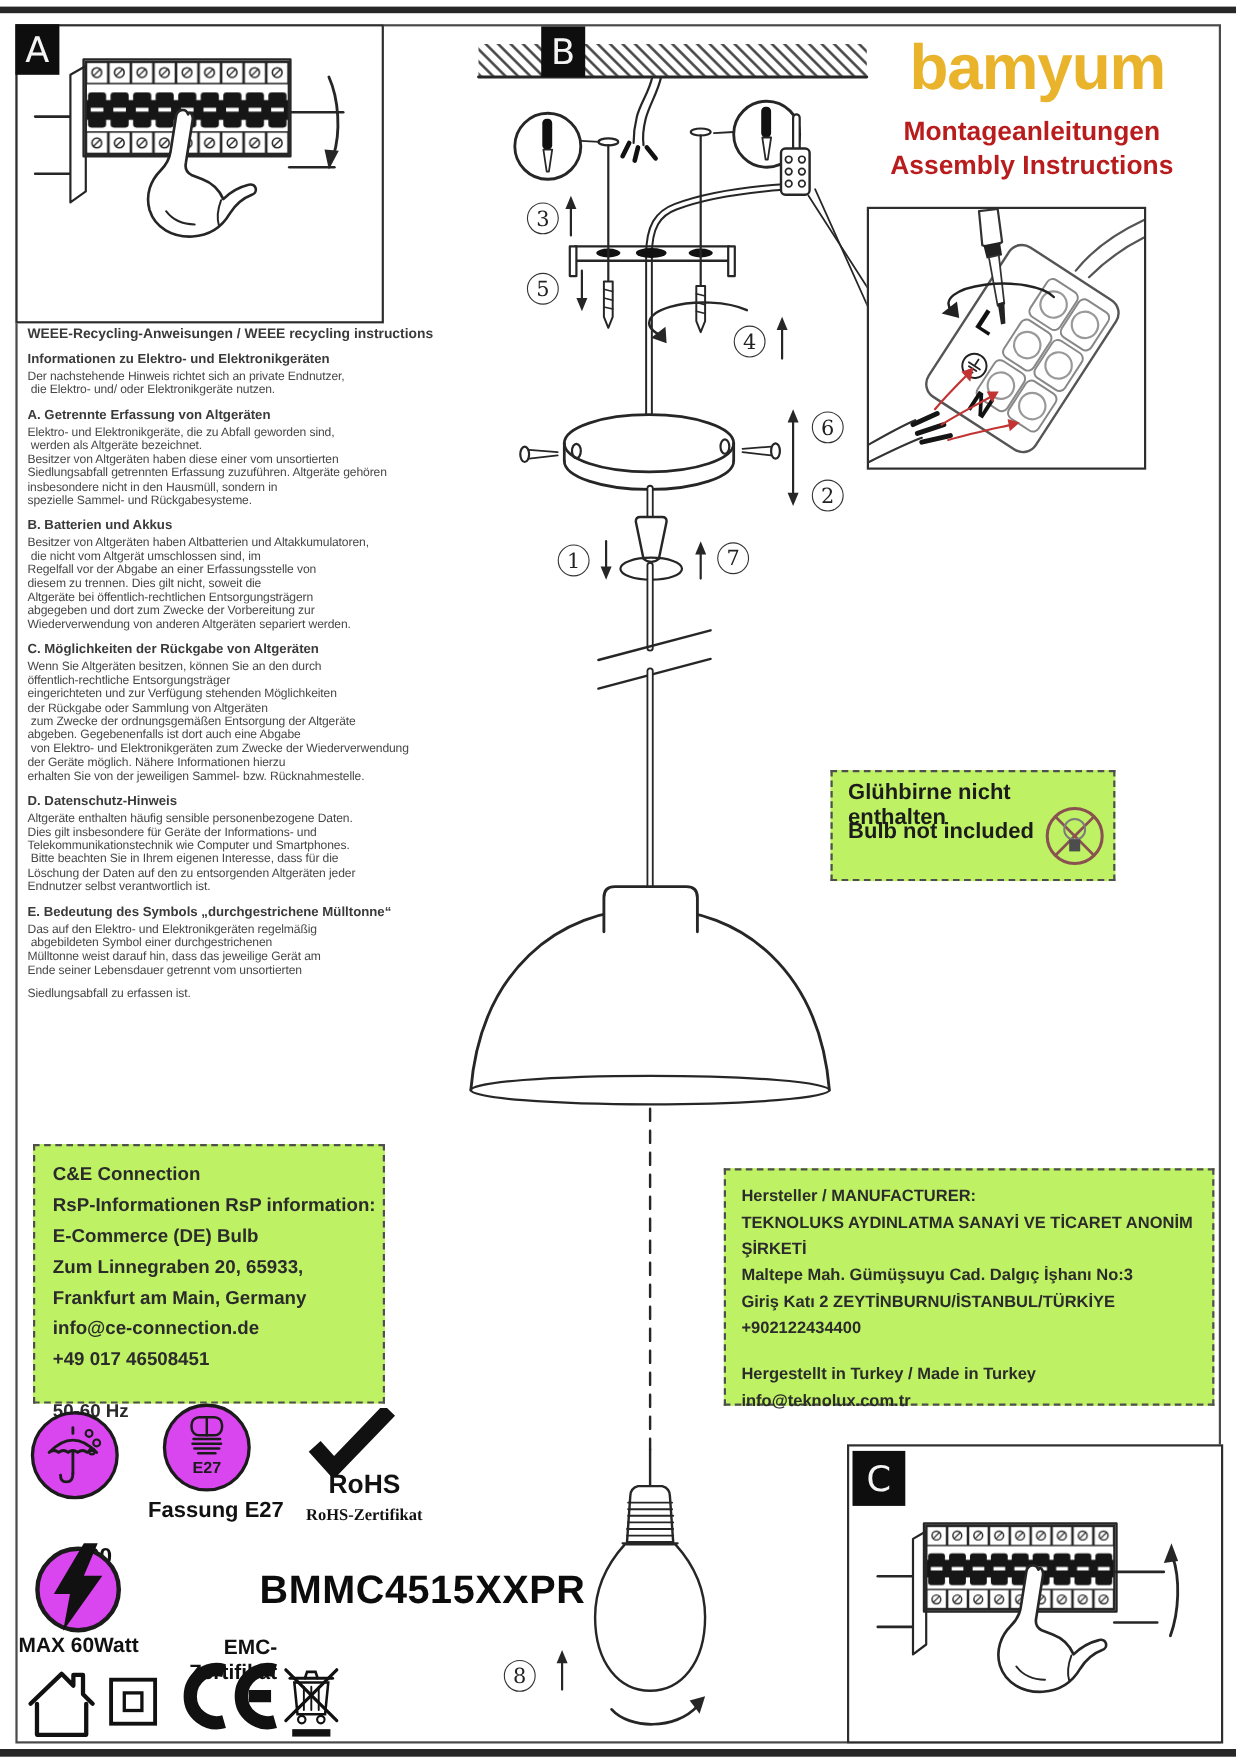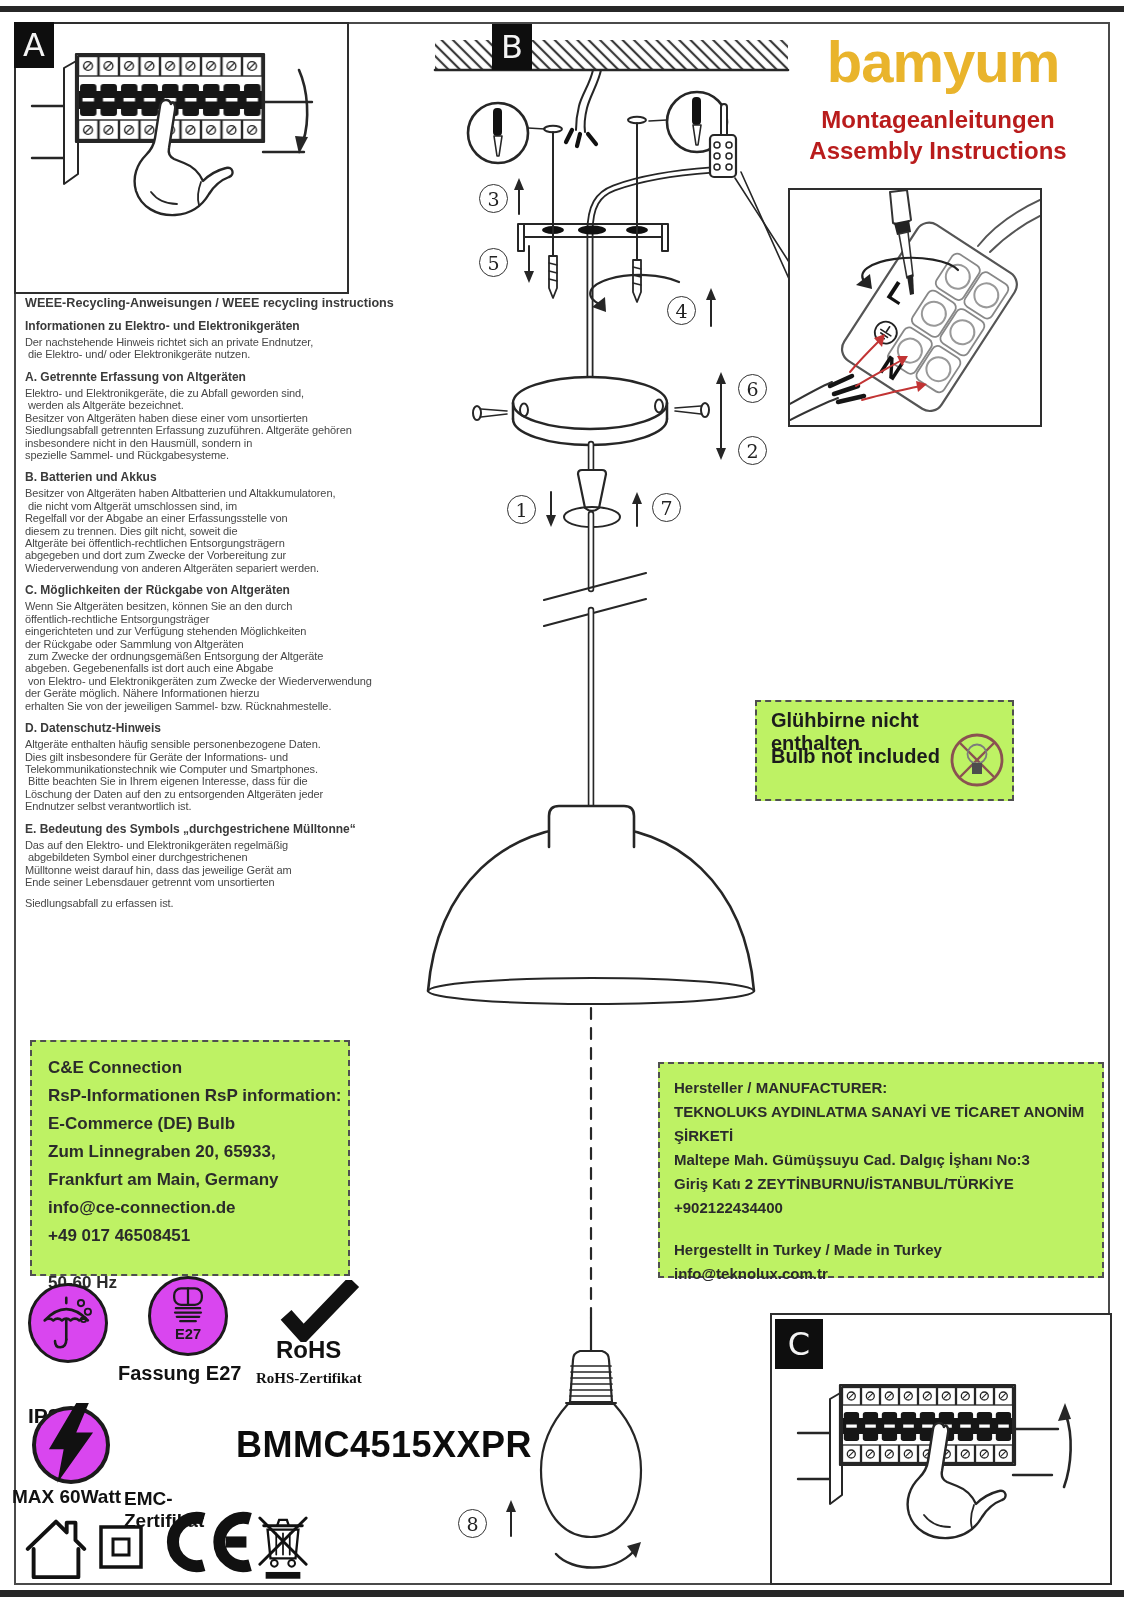--- a/index.html
+++ b/index.html
@@ -29,21 +29,21 @@
   .bulbline{font-size:20px;font-weight:bold;color:#1c1c1c;}
   .rspline{font-size:17px;font-weight:bold;line-height:28px;}
   .manline{font-size:15px;font-weight:bold;line-height:24px;}
   
   .step{position:absolute;width:27px;height:27px;border:1.6px solid #333;border-radius:50%;
         background:#fff;display:flex;align-items:center;justify-content:center;
         font-family:"DejaVu Serif",serif;font-size:19px;color:#222;z-index:3;}
   
   .circ{position:absolute;border:3px solid #1b1b1b;border-radius:50%;background:#d946ef;z-index:2;
         display:flex;align-items:center;justify-content:center;}
-  .iclabel{position:absolute;text-align:left;font-weight:bold;color:#111;z-index:2;}
+  .iclabel{position:absolute;text-align:right;font-weight:bold;color:#111;z-index:2;}
   .model{position:absolute;left:236px;top:1424px;font-size:36px;font-weight:800;color:#0c0c0c;z-index:2;letter-spacing:0.5px;}
   .abssvg{position:absolute;z-index:2;}
 </style>
 </head>
 <body>
 
 <div class="page">
   <div class="topbar"></div>
   <div class="botbar"></div>
   <div class="frame"></div>

